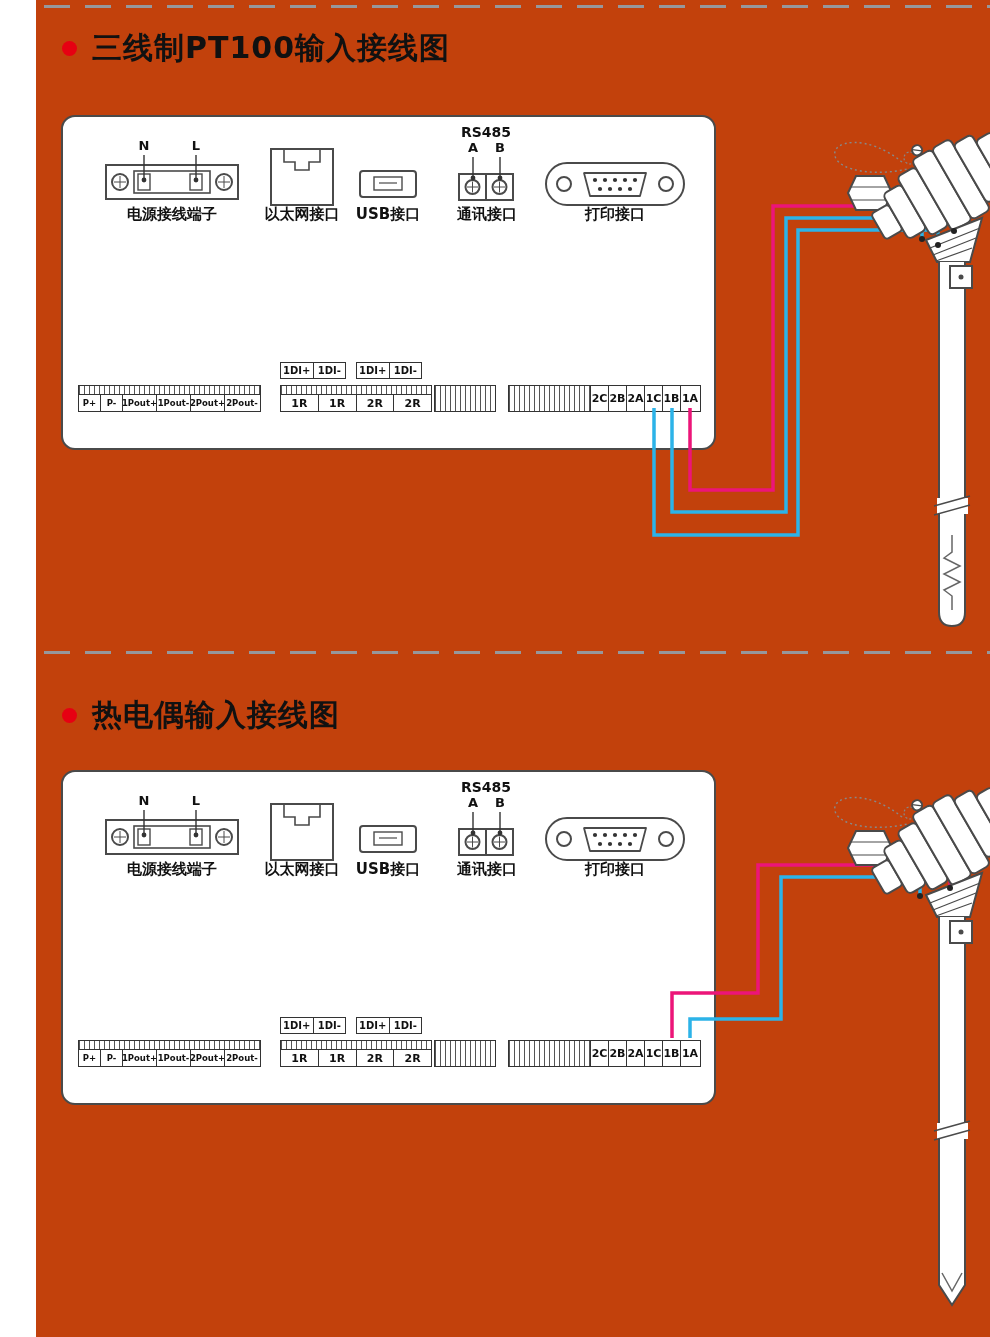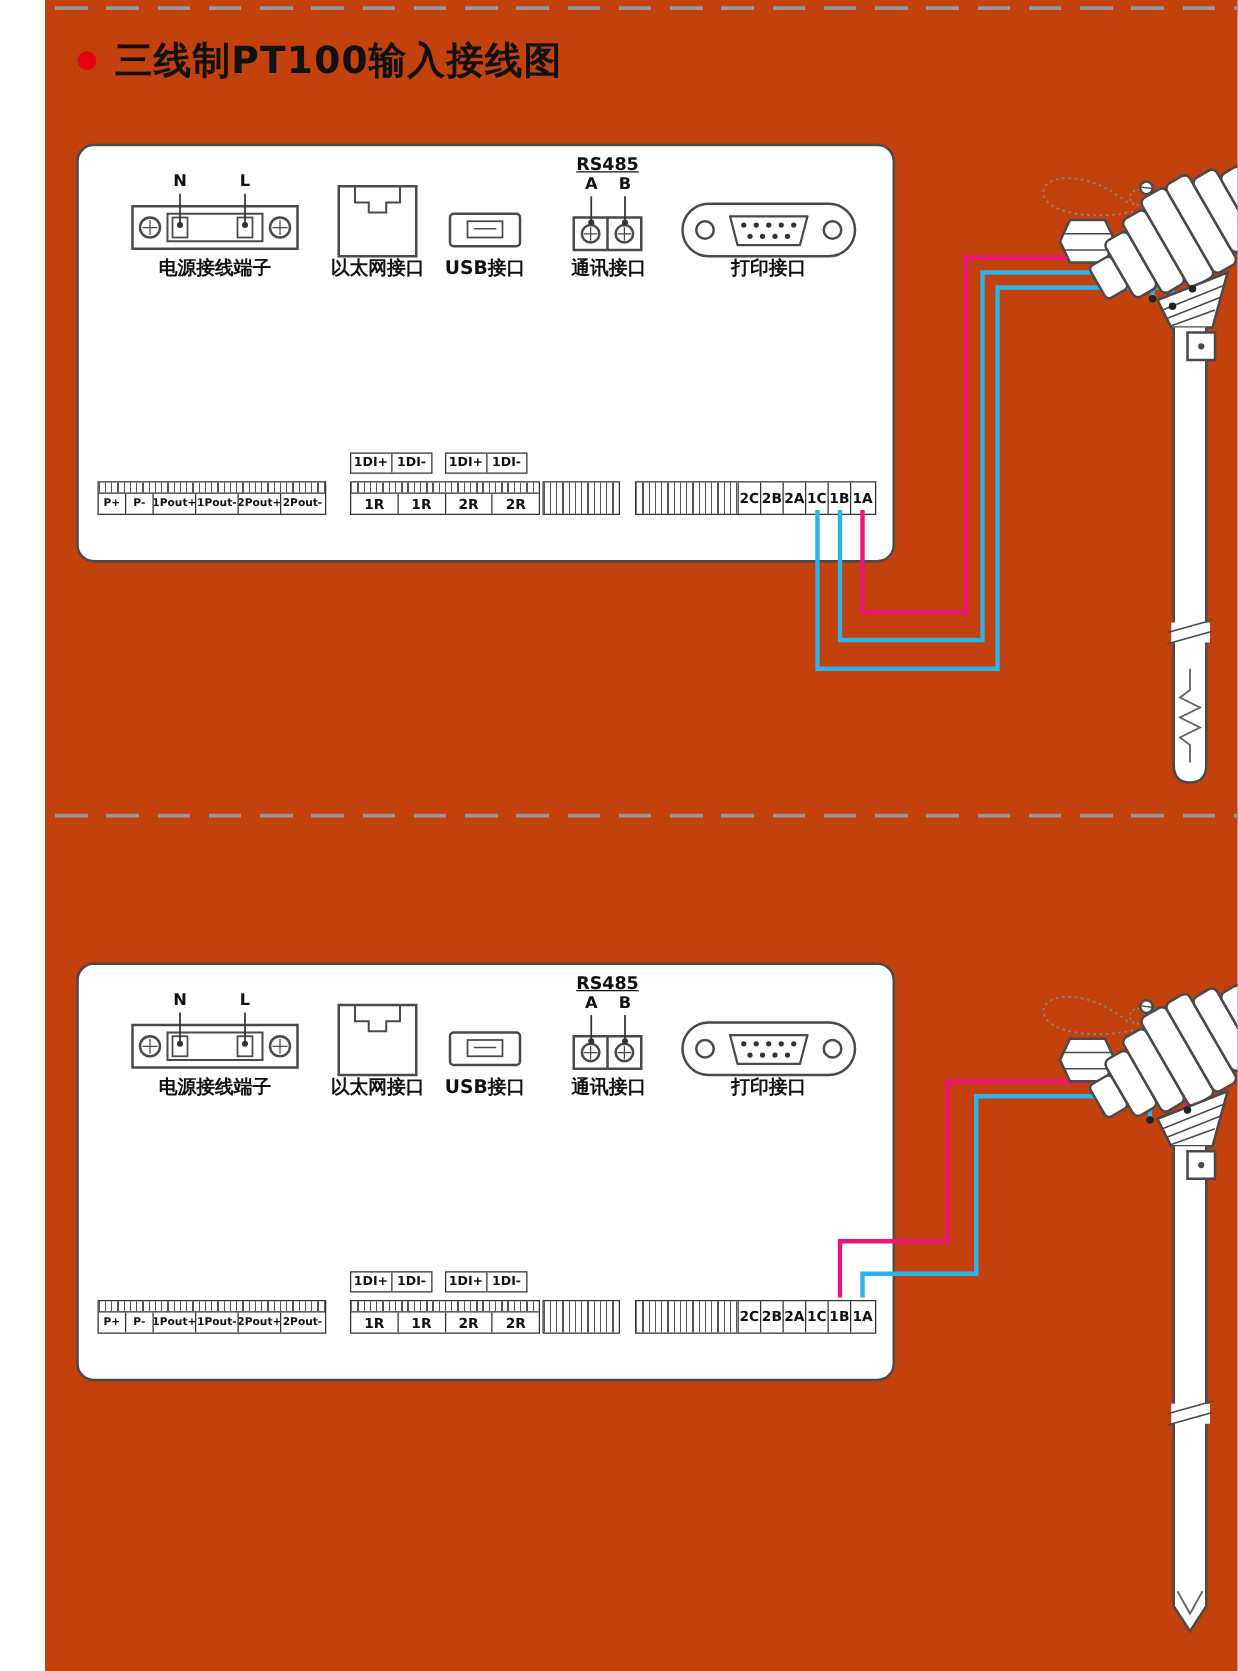--- a/index.html
+++ b/index.html
@@ -21,21 +21,21 @@
 
   .sensor-label { position:absolute; left:780px; top:103px; width:210px; text-align:center;
     font-size:19px; font-weight:700; color:#111; }
   .section--tc .sensor-label { top:112px; }
 
   .panel { position:absolute; left:25px; top:115px; width:655px; height:335px;
     border:2.5px solid #4a4a4a; border-radius:14px; background:#fff; }
   .panel-gfx { position:absolute; left:0; top:0; width:655px; height:335px; }
 
   .pin-label { position:absolute; font-size:13px; font-weight:700; text-align:center; line-height:14px; }
-  .rs-title { font-size:14px;text-decoration:underline; }
+  .rs-title { font-size:14px; }
   .port-label { position:absolute; top:88px; font-size:15px; font-weight:700; text-align:center; white-space:nowrap; }
 
   .strip { position:absolute; border:1.5px solid #333; background:#fff; }
   .strip-col { display:flex; flex-direction:column; }
   .strip-row { display:flex; flex-direction:row; }
   .hatch { height:9px; border-bottom:1px solid #333; flex:0 0 auto;
     background:repeating-linear-gradient(90deg,#555 0 1px,transparent 1px 5px); }
   .cells { display:flex; flex:1; }
   .cell { border-right:1px solid #333; display:flex; align-items:center; justify-content:center;
     font-weight:700; color:#111; white-space:nowrap; overflow:hidden; }
@@ -222,20 +222,24 @@
       <g fill="#222" stroke="none">
         <circle cx="918" cy="231" r="3"></circle>
           <circle cx="886" cy="239" r="3"></circle>
           <circle cx="902" cy="245" r="3"></circle>
       </g>
     </svg>
 
   </div>
 
   <div class="section section--tc">
+    <div class="title-row">
+      <div class="bullet" style="background: rgb(230, 0, 18);"></div>
+      <div class="section-title">热电偶输入接线图</div>
+    </div>
 
     <div>
   <div class="panel">
     <svg class="panel-gfx" viewBox="0 0 655 335">
 
       <g stroke="#4a4a4a" fill="none" stroke-width="2">
         <rect x="43" y="48" width="132" height="34"></rect>
         <circle cx="57" cy="65" r="8"></circle>
               <path d="M 51 65 H 63 M 57 59 V 71" stroke-width="1"></path>
         <circle cx="161" cy="65" r="8"></circle>

